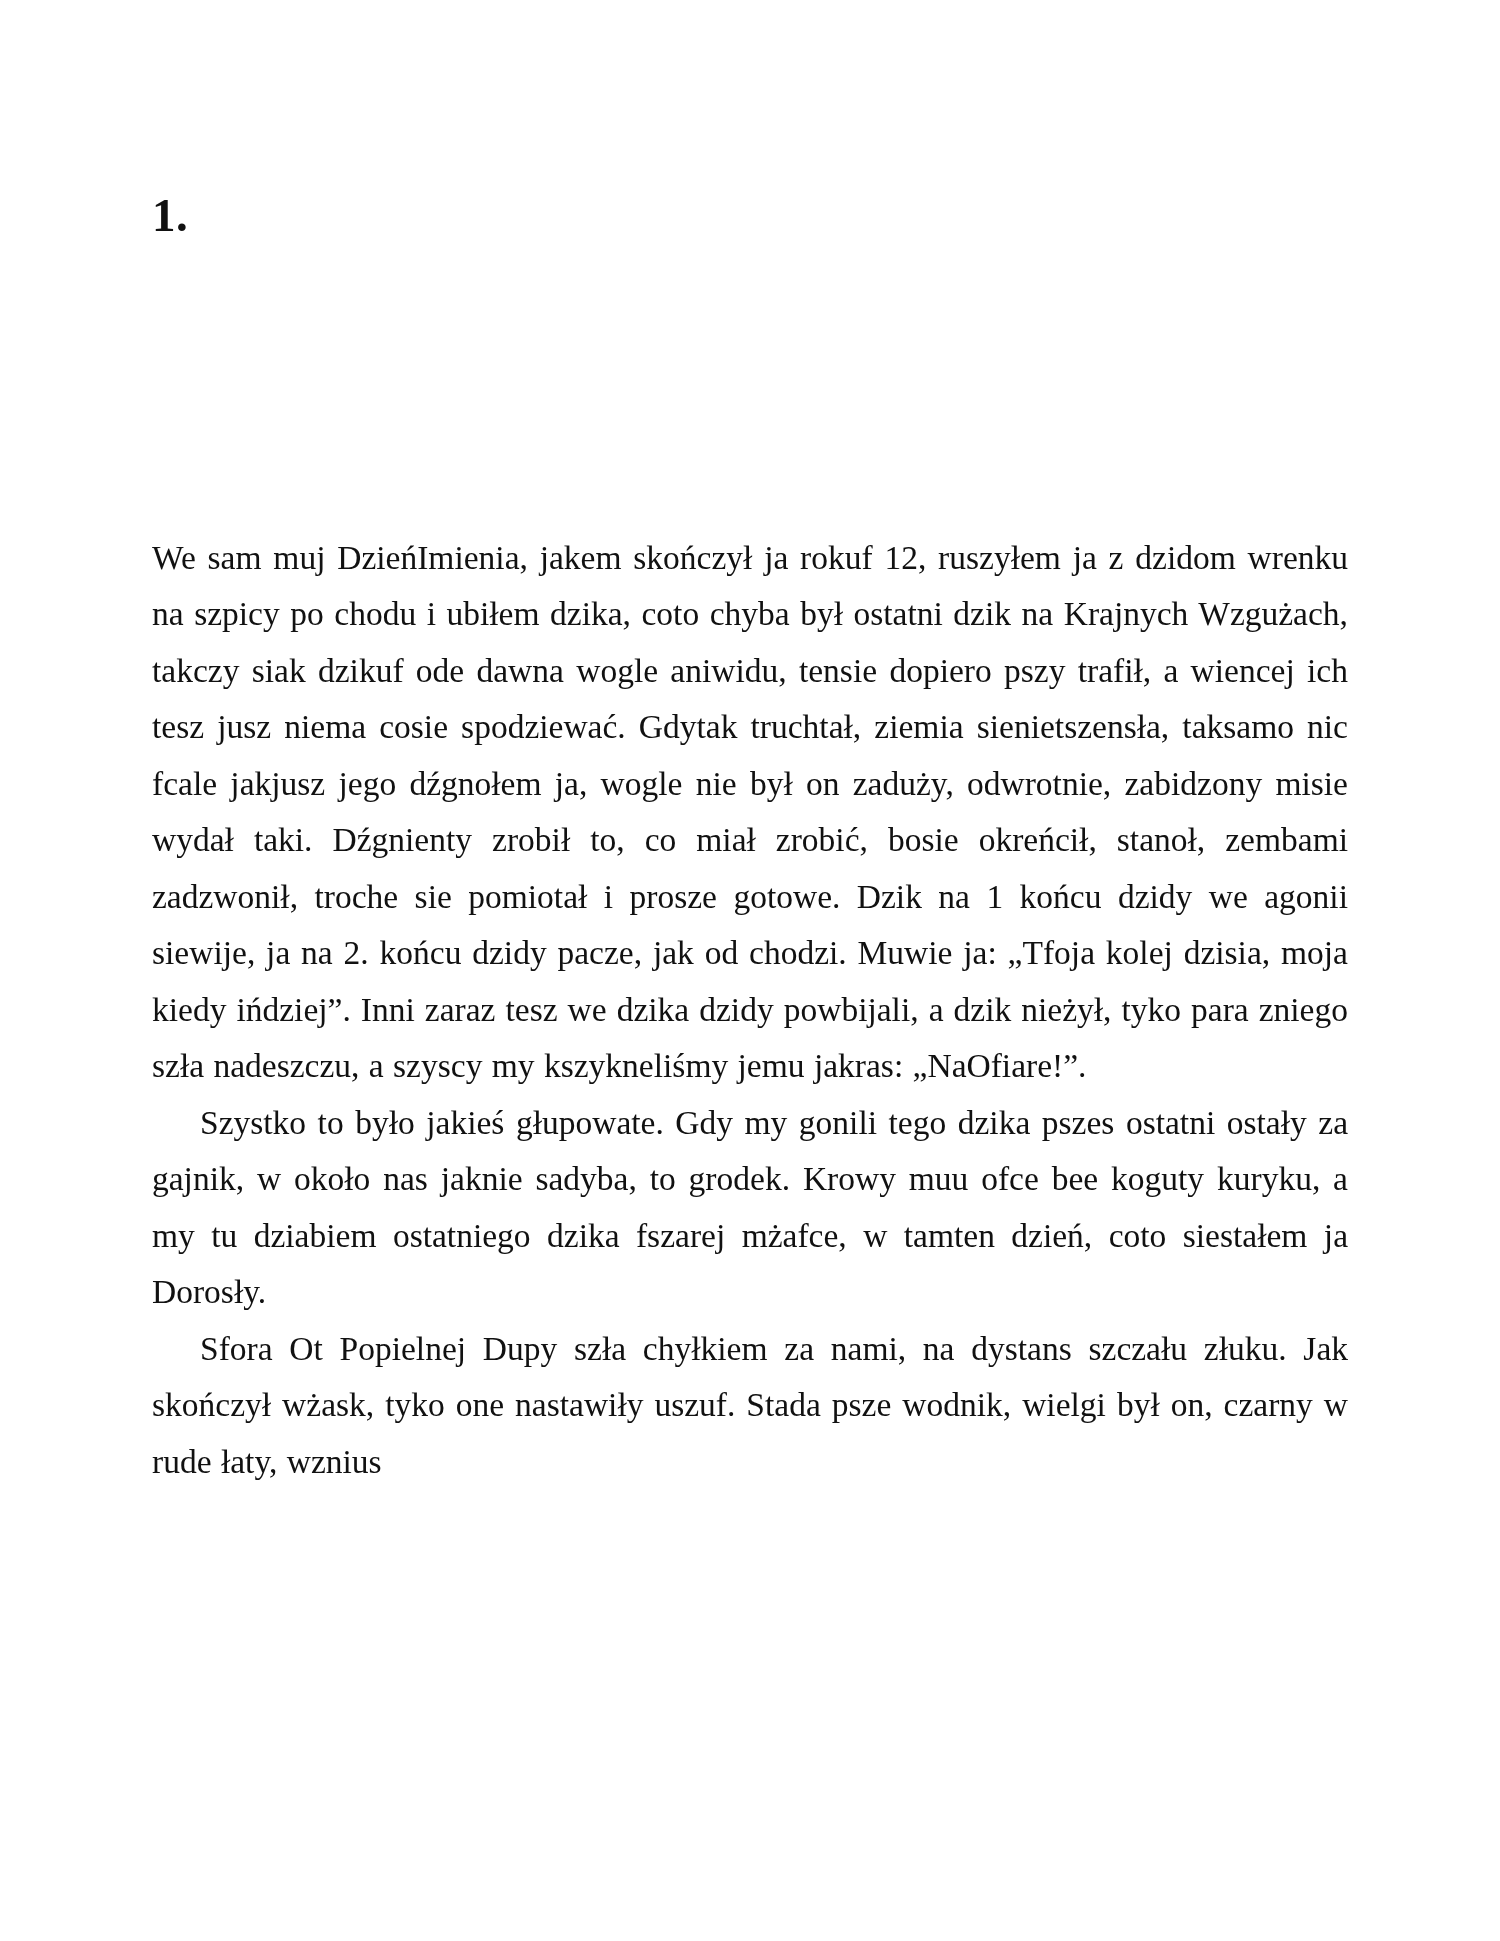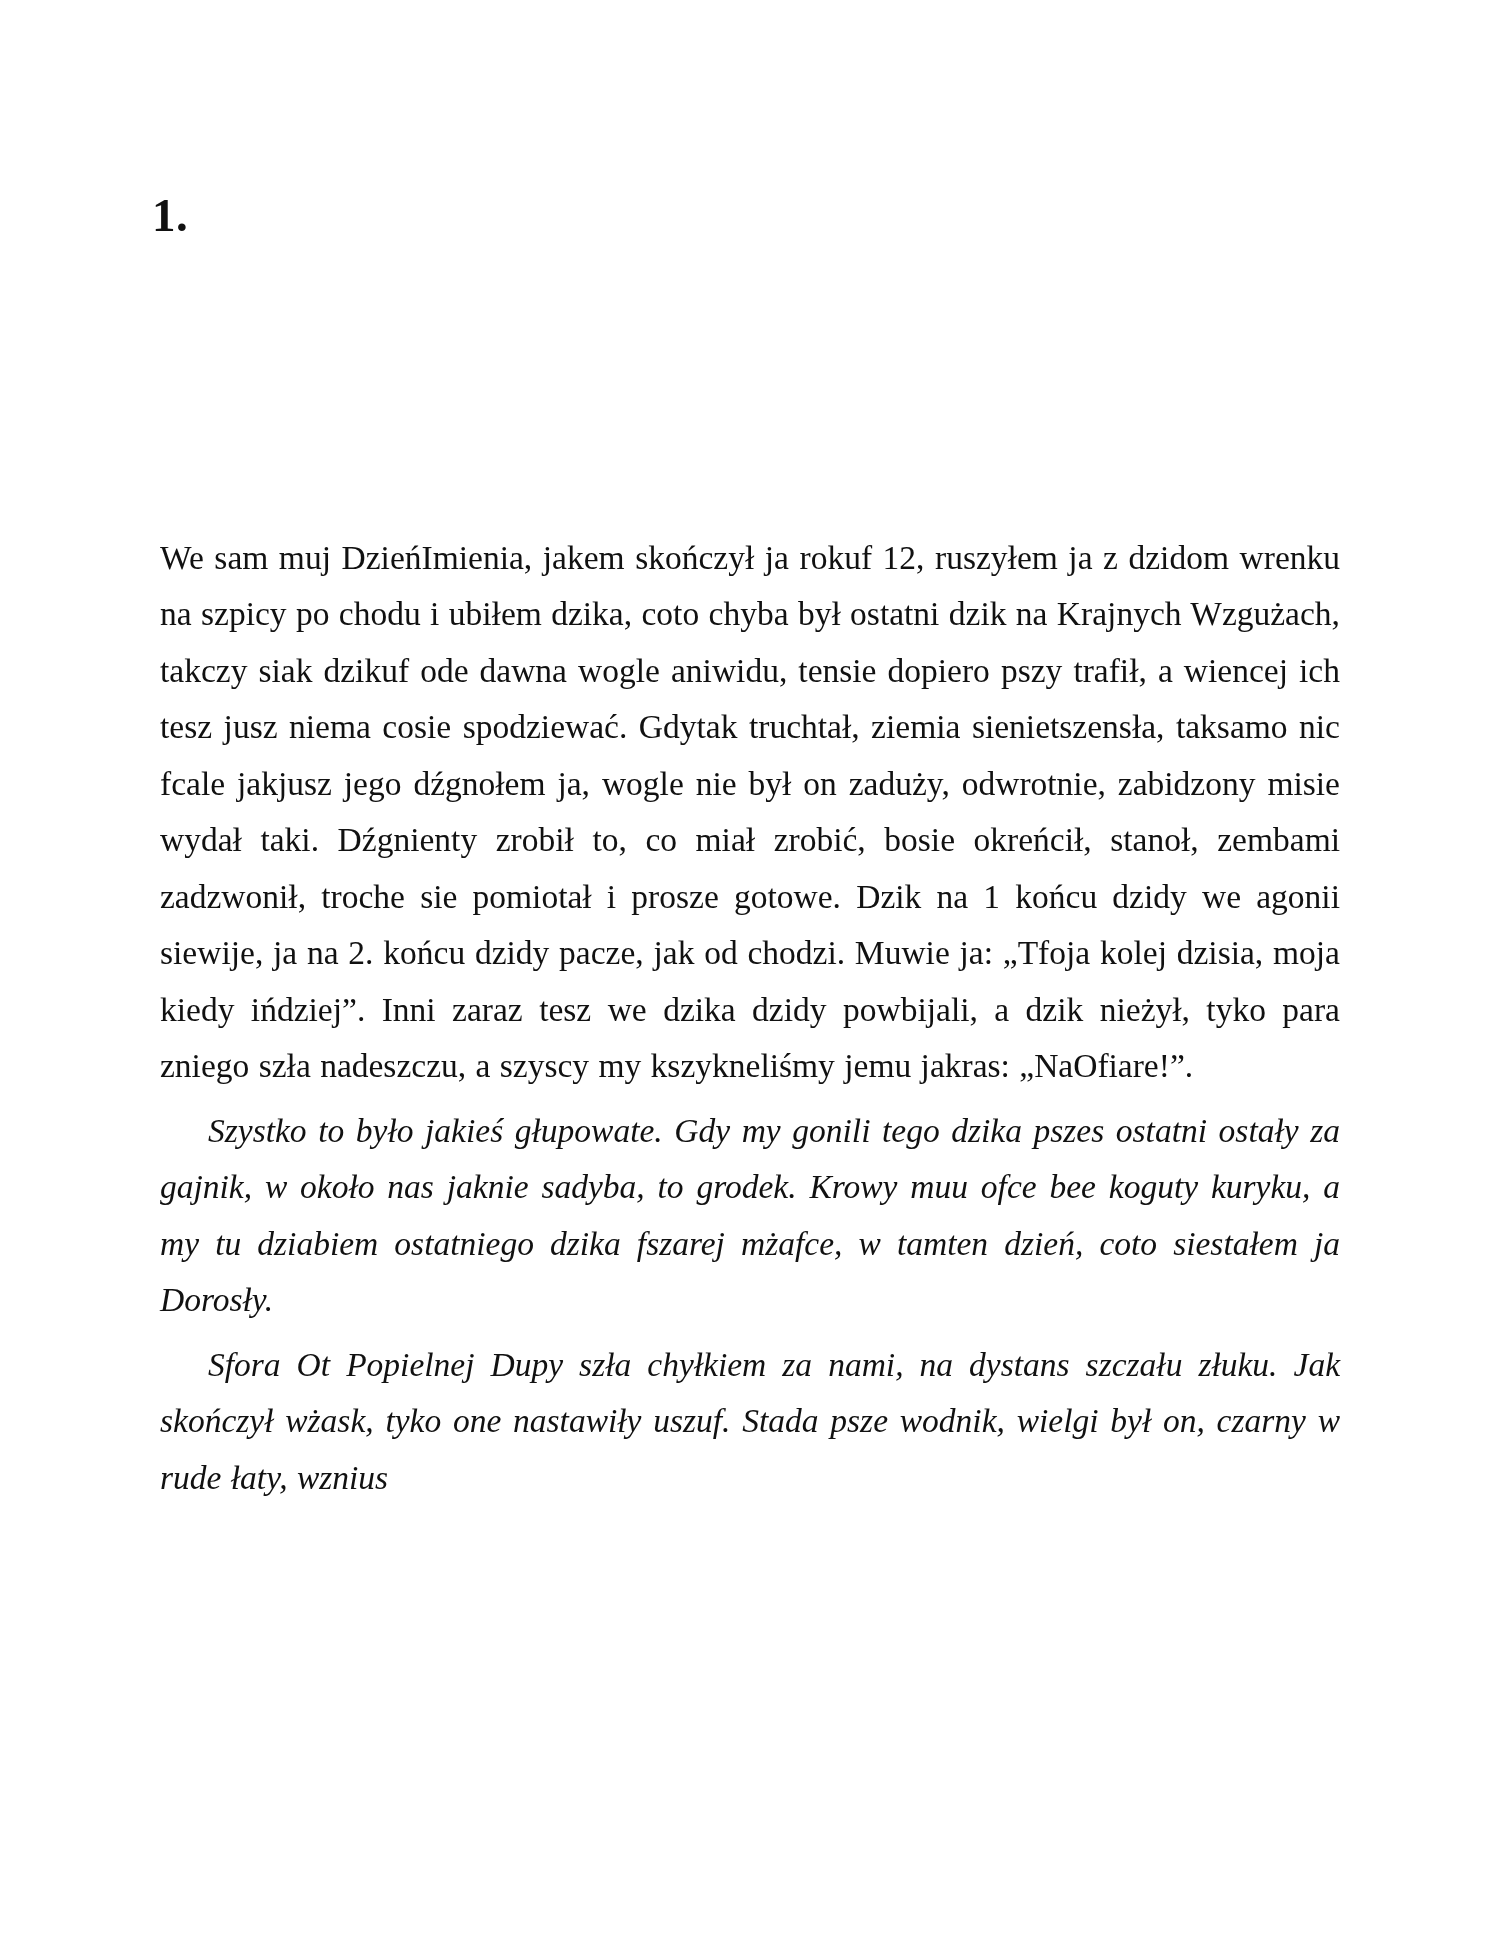--- a/index.html
+++ b/index.html
@@ -19,29 +19,28 @@
     padding: 190px 152px 0 152px;
   }
   .chapter-number {
     font-size: 47px;
     font-weight: 700;
     line-height: 1.1;
     margin: 0 0 288px 0;
     letter-spacing: 0.5px;
   }
   .body-text p {
-    margin: 8px;
+    margin: 0;
     font-size: 33.5px;
     line-height: 56.5px;
     text-align: justify;
     word-spacing: 1px;
   }
   .body-text p.indented {
     text-indent: 48px;
-    font-style: italic;
   }
 </style>
 </head>
 <body>
 
 <div class="page">
   <h1 class="chapter-number">1.</h1>
 
   <div class="body-text">
     <p>We sam muj DzieńImienia, jakem skończył ja rokuf 12, ruszyłem ja z dzidom wrenku na szpicy po chodu i ubiłem dzika, coto chyba był ostatni dzik na Krajnych Wzgużach, takczy siak dzikuf ode dawna wogle aniwidu, tensie dopiero pszy trafił, a wiencej ich tesz jusz niema cosie spodziewać. Gdytak truchtał, ziemia sienietszensła, taksamo nic fcale jakjusz jego dźgnołem ja, wogle nie był on zaduży, odwrotnie, zabidzony misie wydał taki. Dźgnienty zrobił to, co miał zrobić, bosie okreńcił, stanoł, zembami zadzwonił, troche sie pomiotał i prosze gotowe. Dzik na 1 końcu dzidy we agonii siewije, ja na 2. końcu dzidy pacze, jak od chodzi. Muwie ja: „Tfoja kolej dzisia, moja kiedy ińdziej”. Inni zaraz tesz we dzika dzidy powbijali, a dzik nieżył, tyko para zniego szła nadeszczu, a szyscy my kszykneliśmy jemu jakras: „NaOfiare!”.</p>

